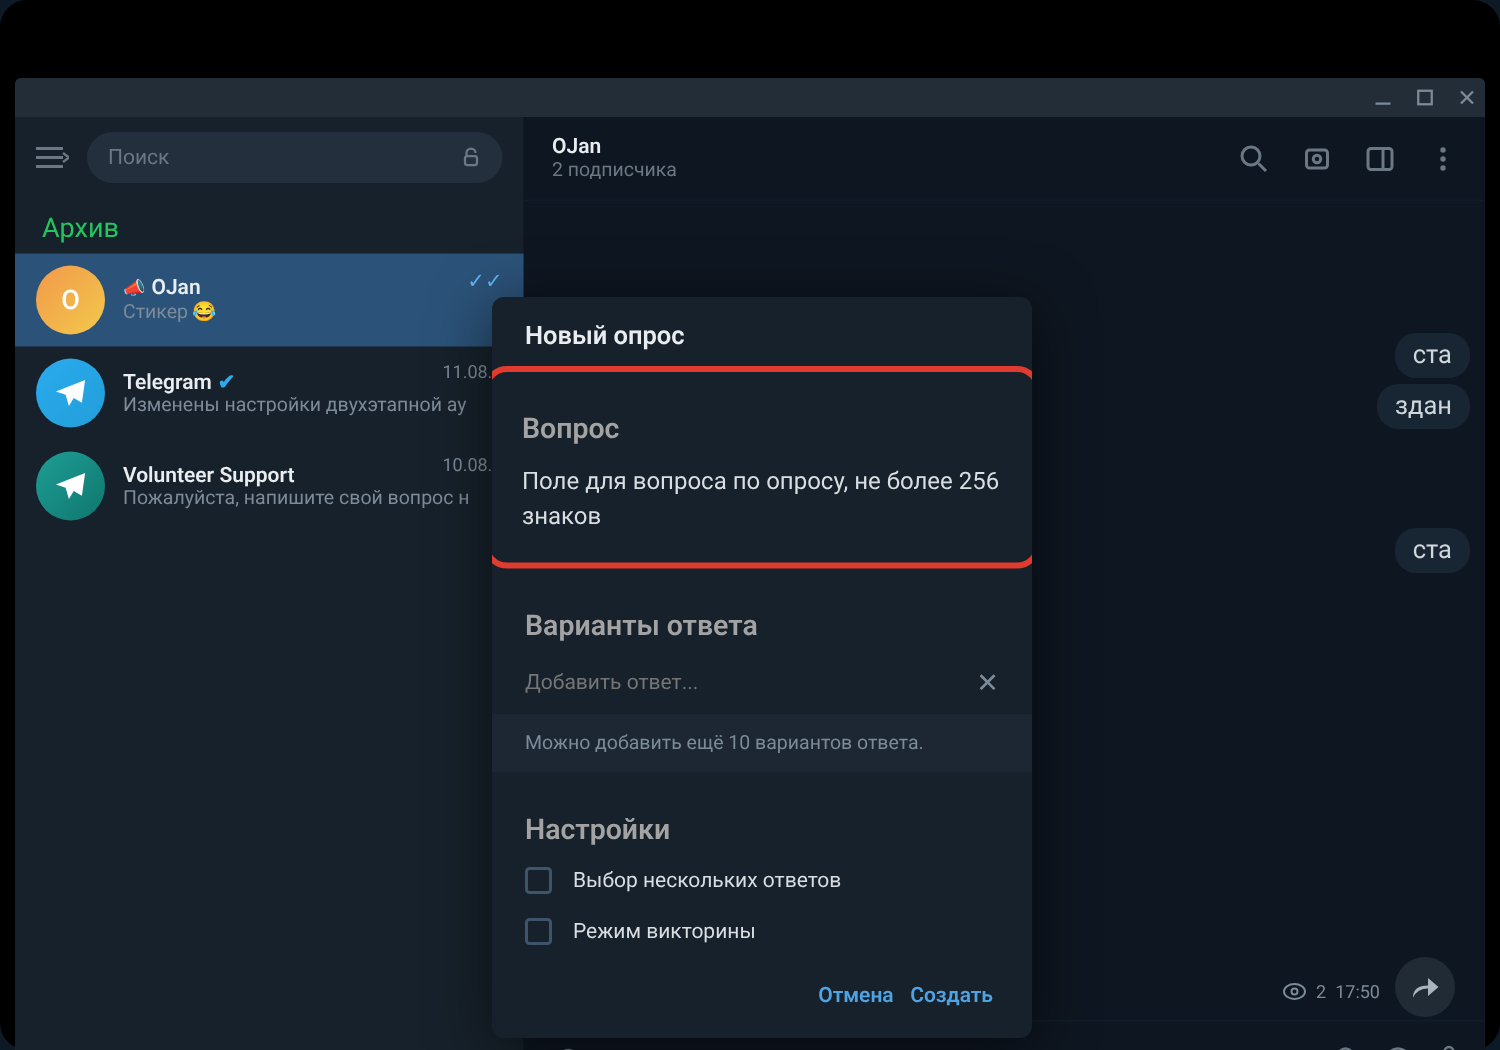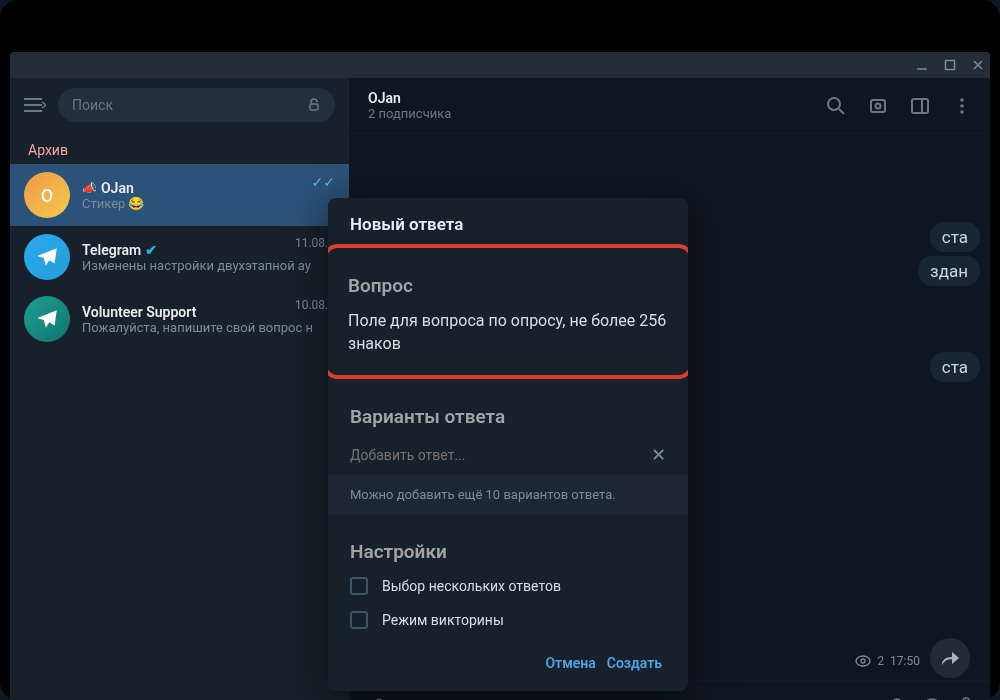--- a/index.html
+++ b/index.html
@@ -6,21 +6,21 @@
   body { background: #0d1a26; width: 1000px; height: 700px; overflow: hidden; position: relative; }
   .outer-frame { width: 1000px; height: 700px; background: #000; border-radius: 18px; position: relative; padding: 10px; }
   .window { width: 980px; height: 680px; background: #17212b; border-radius: 4px; overflow: hidden; position: relative; display: flex; flex-direction: column; margin-top: 42px; }
   .titlebar { height: 26px; background: #222d38; display: flex; justify-content: flex-end; align-items: center; padding-right: 6px; gap: 16px; }
   .titlebar .winbtn { width: 12px; height: 12px; display: flex; align-items: center; justify-content: center; cursor: default; color: #7d8b99; }
   .main-area { flex: 1; display: flex; overflow: hidden; }
   .sidebar { width: 340px; background: #17212b; display: flex; flex-direction: column; border-right: 1px solid #0e1621; }
   .sidebar-top { display: flex; align-items: center; padding: 10px 14px; gap: 12px; }
   .menu-btn { color: #6b7883; display: flex; align-items: center; }
   .search-box { flex: 1; background: #242f3d; border-radius: 18px; height: 34px; display: flex; align-items: center; padding: 0 14px; color: #6b7883; font-size: 14px; justify-content: space-between; }
-  .archive { color: #fca5a5; font-size: 14px; padding: 10px 18px 6px; }
+  .archive { color: #22c55e; font-size: 18px; padding: 10px 18px 6px; }
   .chat-item { display: flex; align-items: center; padding: 8px 14px; gap: 12px; position: relative; }
   .chat-item.active { background: #2b5278; }
   .avatar { width: 46px; height: 46px; border-radius: 50%; display: flex; align-items: center; justify-content: center; color: #fff; font-size: 18px; font-weight: 500; flex-shrink: 0; }
   .av-orange { background: linear-gradient(135deg,#f2994a,#f2c94c); }
   .av-blue { background: linear-gradient(135deg,#2aabee,#229ed9); }
   .av-teal { background: linear-gradient(135deg,#1e9e95,#0f766e); }
   .chat-body { flex: 1; overflow: hidden; }
   .chat-title { color: #e9edef; font-size: 14px; font-weight: 600; display: flex; align-items: center; gap: 4px; }
   .chat-title .mega { color: #e9edef; font-size: 12px; }
   .chat-sub { color: #7d8b99; font-size: 13px; white-space: nowrap; overflow: hidden; text-overflow: ellipsis; }
@@ -225,21 +225,21 @@
                 <rect x="5" y="2" width="6" height="11" rx="3" fill="none" stroke="#6b7883" stroke-width="1.6"></rect>
                 <path d="M2 11 a6 6 0 0 0 12 0" fill="none" stroke="#6b7883" stroke-width="1.6"></path>
                 <line x1="8" y1="17" x2="8" y2="21" stroke="#6b7883" stroke-width="1.6"></line>
               </svg>
             </span>
         </div>
       </div>
     </div>
 
     <div class="dialog">
-      <div class="dialog-header">Новый ответа</div>
+      <div class="dialog-header">Новый опрос</div>
       <div class="highlight-box">
         <div class="section-label">Вопрос</div>
         <div class="question-area">Поле для вопроса по опросу, не более 256 знаков</div>
       </div>
       <div class="section-label">Варианты ответа</div>
       <div class="answer-row">
         <input type="text" placeholder="Добавить ответ..." style="">
         <span class="answer-close">✕</span>
       </div>
       <div class="hint-bar">Можно добавить ещё 10 вариантов ответа.</div>

